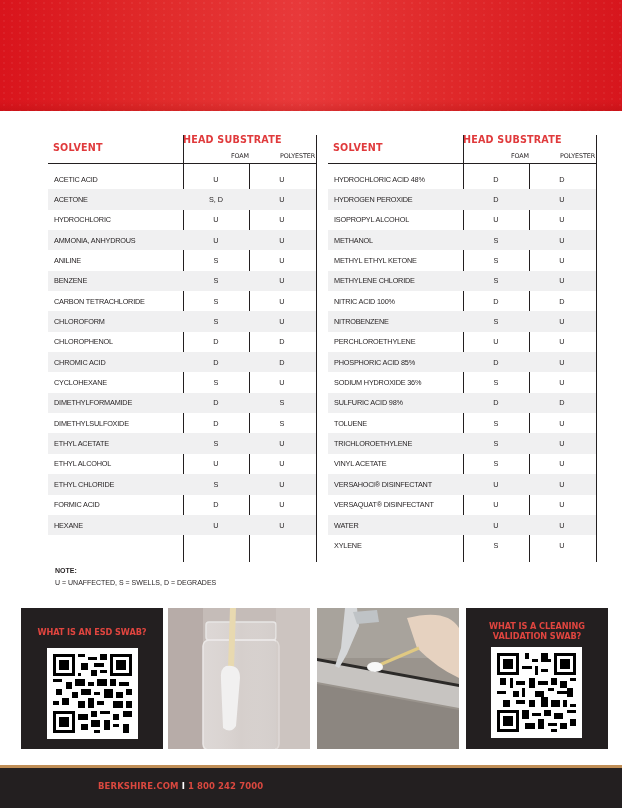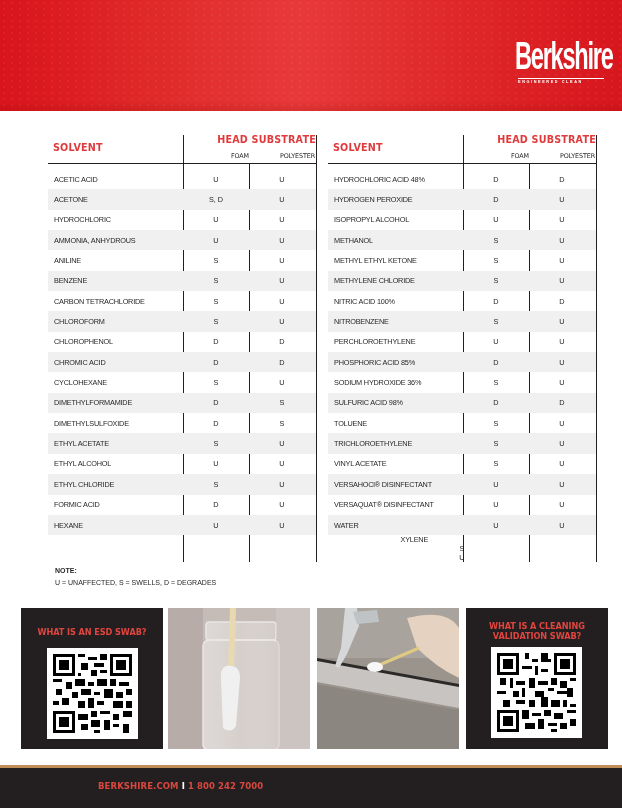--- a/index.html
+++ b/index.html
@@ -39,21 +39,21 @@
   }
 
   .table { position: absolute; top: 130px; width: 270px; }
   .table.left { left: 48px; }
   .table.right { left: 328px; }
   .th-solvent {
     position: absolute; left: 5px; top: 12px;
     font-family: "DejaVu Sans", sans-serif; font-weight: bold; font-size: 9.6px; color: #e03a3c; letter-spacing: 0.2px;
   }
   .th-head {
-    position: absolute; left: 135px; width: 133px; top: 4px; text-align: right;
+    position: absolute; left: 135px; width: 133px; top: 4px; text-align: left;
     font-family: "DejaVu Sans", sans-serif; font-weight: bold; font-size: 9.6px; color: #e03a3c; letter-spacing: 0.2px;
   }
   .th-sub {
     position: absolute; top: 22px; width: 66px; text-align: right;
     font-family: "DejaVu Sans", sans-serif; font-weight: normal; font-size: 6.4px; color: #231f20; letter-spacing: -0.1px;
   }
   .th-sub.foam { left: 135px; }
   .th-sub.poly { left: 201px; }
   .head-rule { position: absolute; left: 0; top: 33px; width: 268px; height: 1px; background: #231f20; }
   .vline { position: absolute; width: 1px; background: #231f20; }
@@ -98,25 +98,20 @@
     font-weight: bold; font-size: 8.5px; letter-spacing: 0.1px; white-space: nowrap; padding-left: 43px;
   }
   .footer-link { color: #d9483f; }
   .footer-sep { color: #ffffff; padding: 0 3px; }
   .footer-phone { color: #d9483f; }
 </style>
 </head>
 <body>
 
 <div class="hero">
-  <div class="logo">
-    <div class="logo-word">Berkshire</div>
-    <div class="logo-rule"></div>
-    <div class="logo-tag">ENGINEERED CLEAN</div>
-  </div>
 </div>
 
 <div class="table left">
   <div class="th-solvent">SOLVENT</div>
   <div class="th-head">HEAD SUBSTRATE</div>
   <div class="th-sub foam">FOAM</div>
   <div class="th-sub poly">POLYESTER</div>
   <div class="head-rule"></div>
   <div class="vline" style="left:135px; top:5px; height:427px;"></div>
   <div class="vline" style="left:201px; top:33px; height:399px;"></div>
@@ -313,21 +308,21 @@
     <div class="row">
         <div class="cell-name">VERSAQUAT® DISINFECTANT</div>
         <div class="cell-val">U</div>
         <div class="cell-val">U</div>
       </div>
     <div class="row">
         <div class="cell-name">WATER</div>
         <div class="cell-val">U</div>
         <div class="cell-val">U</div>
       </div>
-    <div class="row" style="background:transparent;flex-direction:column;">
+    <div class="row" style="background:transparent;">
         <div class="cell-name">XYLENE</div>
         <div class="cell-val">S</div>
         <div class="cell-val">U</div>
       </div>
   </div>
 </div>
 
 <div class="note">
   <div class="note-title">NOTE:</div>
   <div>U = UNAFFECTED, S = SWELLS, D = DEGRADES</div>

